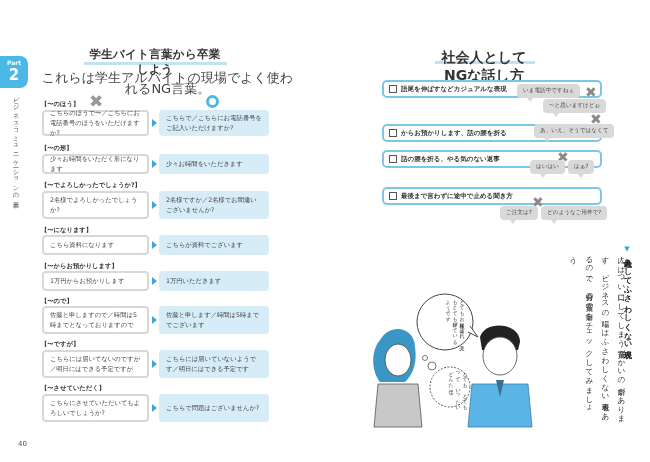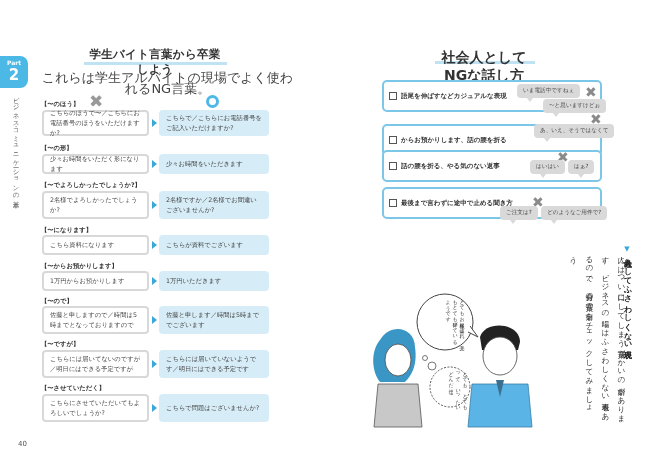--- a/index.html
+++ b/index.html
@@ -16,21 +16,21 @@
   .xmark{font-size:17px;font-weight:bold;color:#999;line-height:1;}
   .omark{width:13px;height:13px;border:3px solid #4cb8e6;border-radius:50%;box-sizing:border-box;}
   .sec{left:41px;font-size:6.3px;font-weight:bold;color:#333;}
   .ng{left:42px;width:107px;background:#fff;border:2px solid #d8d8d8;border-radius:4px;box-sizing:border-box;font-size:6.3px;line-height:10px;color:#444;display:flex;align-items:center;padding:0 6px;}
   .ok{left:159px;width:110px;background:#d6ecf7;border-radius:4px;box-sizing:border-box;font-size:6.3px;line-height:10px;color:#444;display:flex;align-items:center;padding:0 7px;}
   .arrow{left:152px;width:0;height:0;border-top:4px solid transparent;border-bottom:4px solid transparent;border-left:5px solid #3aa7d9;}
   .pgnum{font-size:7px;color:#555;}
   
   .title-r{left:430px;top:49px;width:108px;text-align:center;font-size:14px;font-weight:bold;color:#333;}
   .title-r-bar{left:435px;top:61px;width:100px;height:3px;background:#bfe3f2;}
-  .ngbox{left:382px;width:220px;height:32px;border:2px solid #7cc7e8;border-radius:5px;box-sizing:border-box;background:#fff;font-size:6.5px;font-weight:bold;color:#333;display:flex;align-items:center;padding-left:5px;}
+  .ngbox{left:382px;width:220px;height:18px;border:2px solid #7cc7e8;border-radius:5px;box-sizing:border-box;background:#fff;font-size:6.5px;font-weight:bold;color:#333;display:flex;align-items:center;padding-left:5px;}
   .chk{display:inline-block;width:6px;height:6px;border:1px solid #555;margin-right:4px;background:#fff;}
   .bubble{background:#d9d9d9;border-radius:4px;font-size:5.6px;color:#444;padding:3px 6px;white-space:nowrap;}
   .bubble:after{content:"";position:absolute;bottom:-4px;left:10px;border-left:3px solid transparent;border-right:3px solid transparent;border-top:4px solid #d9d9d9;}
   .gx{font-size:14px;font-weight:bold;color:#8a8a8a;line-height:1;}
   .vtext-head{left:621px;top:245px;writing-mode:vertical-rl;font-size:8px;font-weight:bold;color:#222;}
   .vtext-head .tri{color:#3aa7d9;font-size:7px;}
   .vtext-body{left:565px;top:251px;height:170px;writing-mode:vertical-rl;font-size:7.6px;line-height:16px;color:#333;letter-spacing:0.5px;font-family:"DejaVu Serif",serif;}
 </style>
 </head>
 <body>

